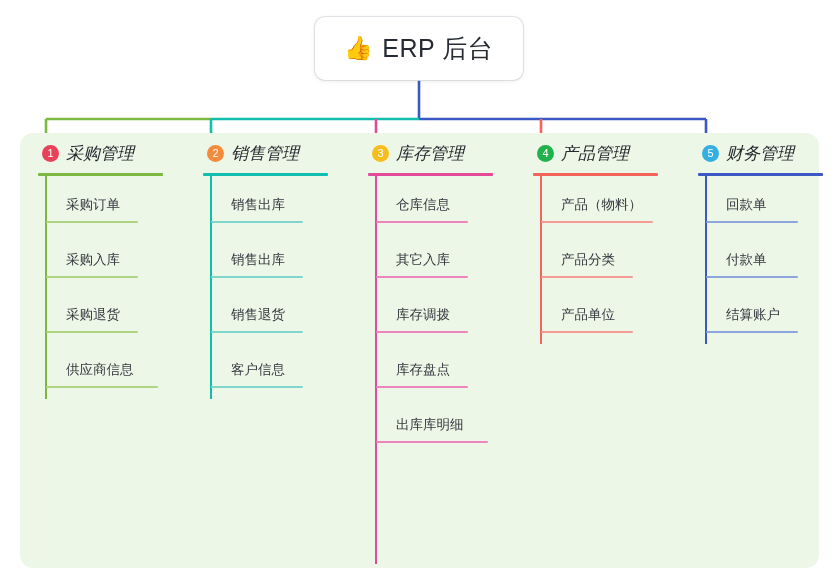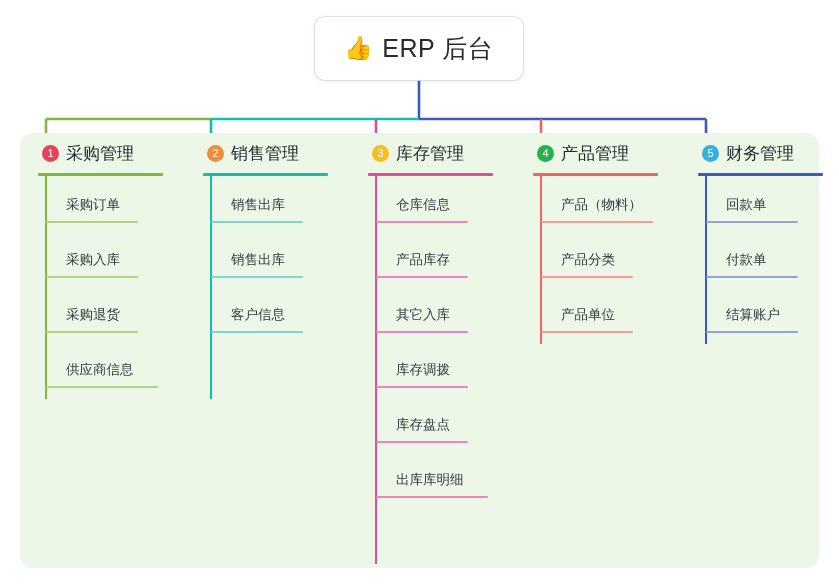--- a/index.html
+++ b/index.html
@@ -111,20 +111,21 @@
     font-size: 11px;
     line-height: 17px;
     text-align: center;
     flex: 0 0 auto;
     font-family: "Liberation Sans", sans-serif;
   }
   .col-title {
     font-size: 17px;
     color: #23272e;
     white-space: nowrap;
+    font-style: italic;
   }
   .head-rule {
     position: absolute;
     left: 0;
     top: 40px;
     width: 125px;
     height: 3px;
     border-radius: 1px;
   }
 
@@ -230,42 +231,42 @@
         <div class="items">
           <div class="item">
             <span class="item-label">销售出库</span>
             <div class="item-rule" style="background: rgb(127, 214, 205);"></div>
           </div>
           <div class="item">
             <span class="item-label">销售出库</span>
             <div class="item-rule" style="background: rgb(127, 214, 205);"></div>
           </div>
           <div class="item">
+            <span class="item-label">销售退货</span>
+            <div class="item-rule" style="background: rgb(127, 214, 205);"></div>
+          </div>
+          <div class="item">
             <span class="item-label">客户信息</span>
             <div class="item-rule" style="background: rgb(127, 214, 205);"></div>
           </div>
         </div>
       </div>
       <div class="column col-2">
         <div class="col-head">
           <span class="badge" style="background: rgb(246, 189, 28);">3</span>
           <span class="col-title">库存管理</span>
         </div>
         <div class="head-rule" style="background: rgb(227, 74, 154);"></div>
         <div class="spine" style="background: rgb(227, 74, 154); height: 389px;"></div>
         <div class="items">
           <div class="item">
             <span class="item-label">仓库信息</span>
             <div class="item-rule" style="background: rgb(236, 134, 189);"></div>
           </div>
           <div class="item">
-            <span class="item-label">产品库存</span>
-            <div class="item-rule" style="background: rgb(236, 134, 189);"></div>
-          </div>
-          <div class="item">
             <span class="item-label">其它入库</span>
             <div class="item-rule" style="background: rgb(236, 134, 189);"></div>
           </div>
           <div class="item">
             <span class="item-label">库存调拨</span>
             <div class="item-rule" style="background: rgb(236, 134, 189);"></div>
           </div>
           <div class="item">
             <span class="item-label">库存盘点</span>
             <div class="item-rule" style="background: rgb(236, 134, 189);"></div>

